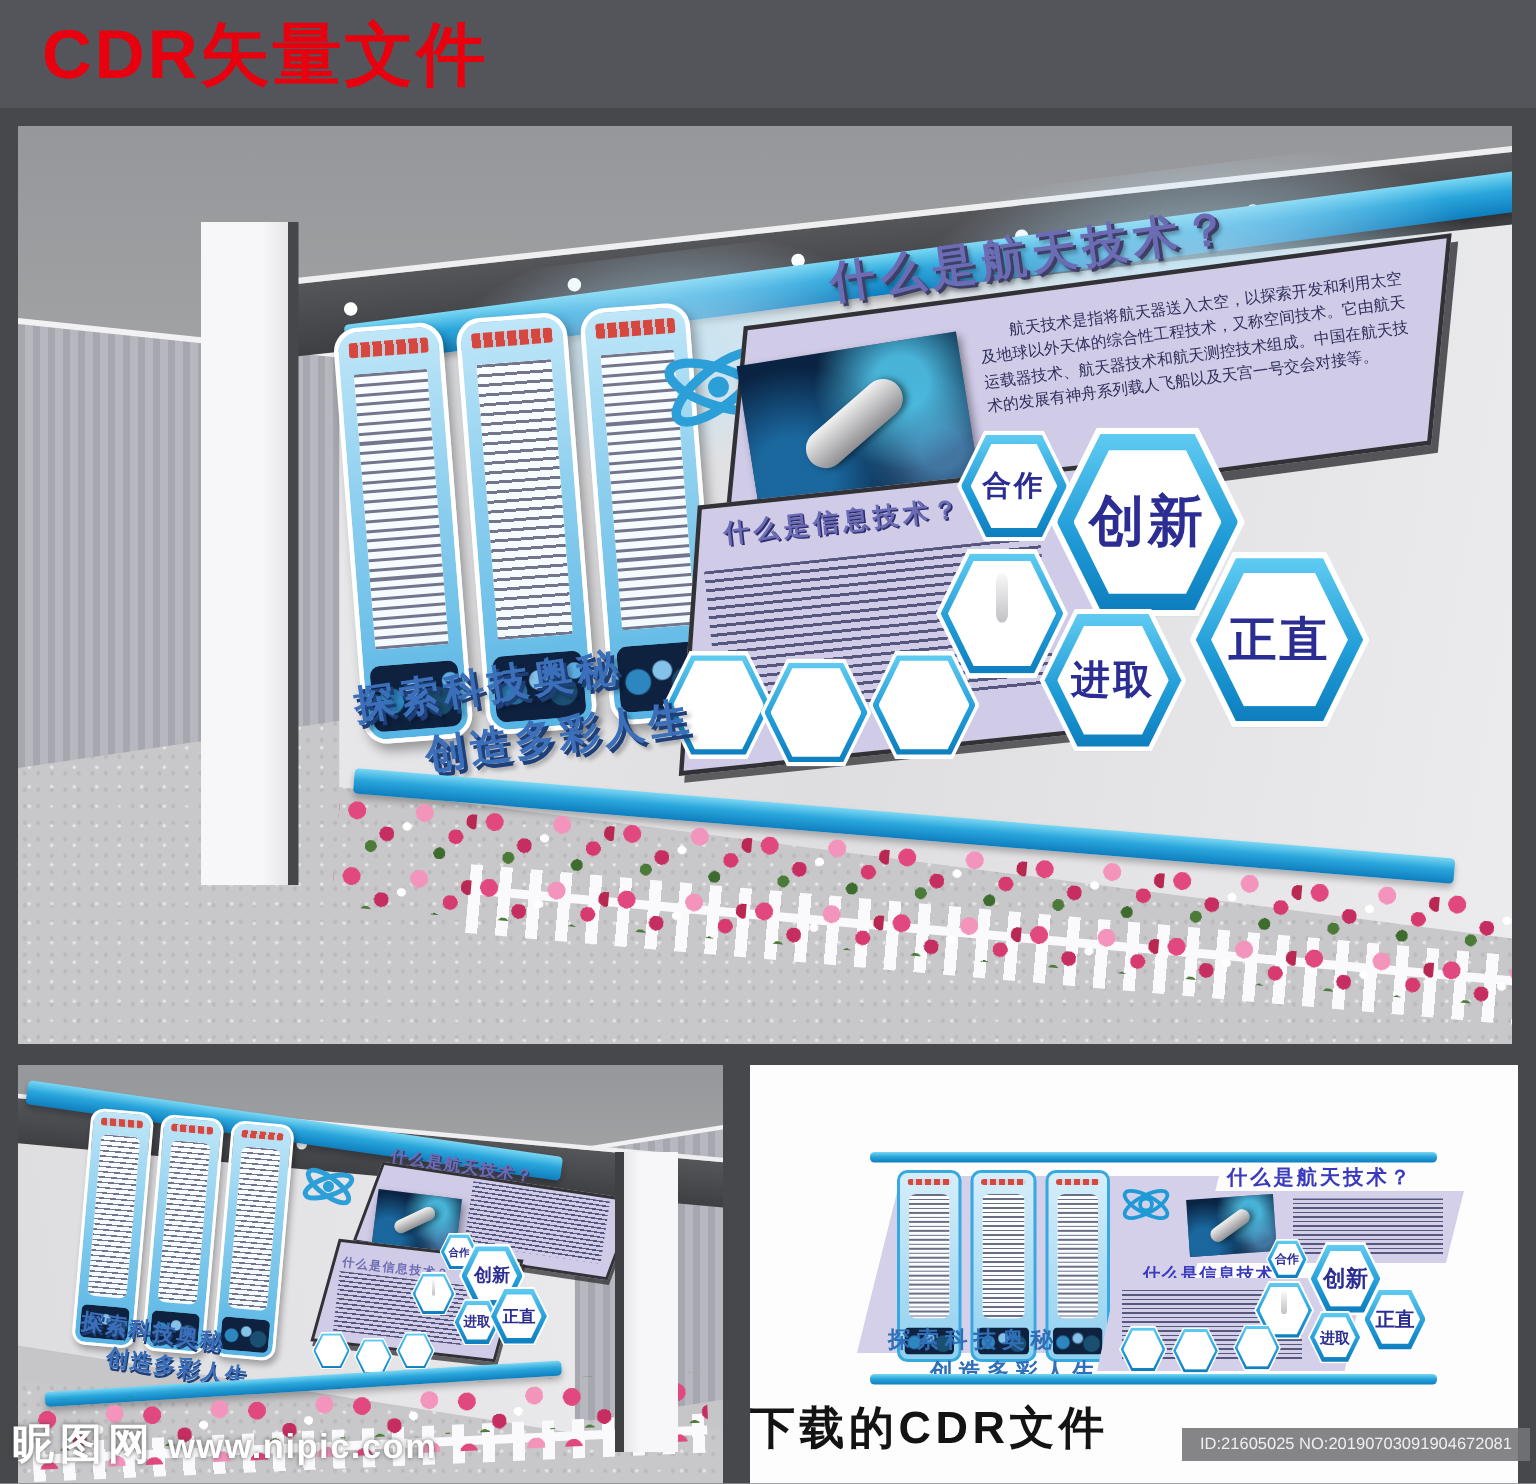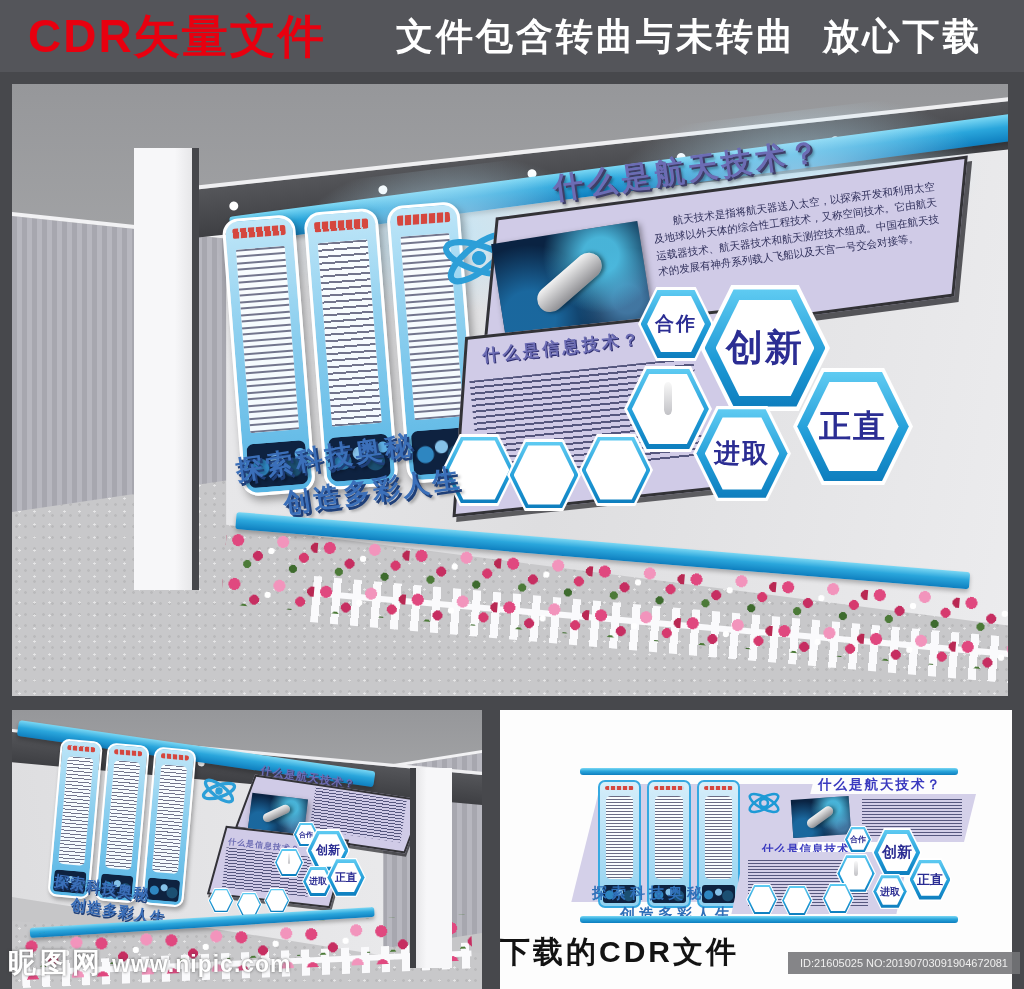--- a/index.html
+++ b/index.html
@@ -127,21 +127,20 @@
   #wm-nipic .url{font-size:23px;margin-left:8px;letter-spacing:1px;}
   #wm-id{position:absolute;left:788px;top:952px;width:232px;height:22px;z-index:60;
      background:rgba(116,116,120,.88);color:#EFEFEF;font-size:11px;line-height:22px;text-align:center;
      white-space:nowrap;}
 </style>
 </head>
 <body>
 
 <div id="banner">
   <div id="brand">CDR矢量文件</div>
-  <div id="tagline">文件包含转曲与未转曲  放心下载</div>
 </div>
 
 <div id="main-scene">
   <div class="abs ceiling" style="left:0;top:0;right:0;height:235px;"></div>
   <div class="abs stripewall" style="left:0;top:128px;width:232px;height:360px;transform:skewY(6deg);transform-origin:left top;"></div>
   <div class="abs floor" style="left:0;right:0;bottom:0;height:230px;clip-path:polygon(0 20%,22% 6%,100% 56%,100% 100%,0 100%);"></div>
   <div class="abs bigwall" style="inset:0;clip-path:polygon(21.5% 23%,100% 3.5%,100% 88.5%,21.5% 72%);"></div>
 
   <div class="abs canopy" style="left:150px;top:12px;width:858px;height:48px;transform:rotate(-6.2deg);transform-origin:100% 0;">
     <span class="lamp" style="left:60px;top:16px;width:9px;height:9px;"></span>

